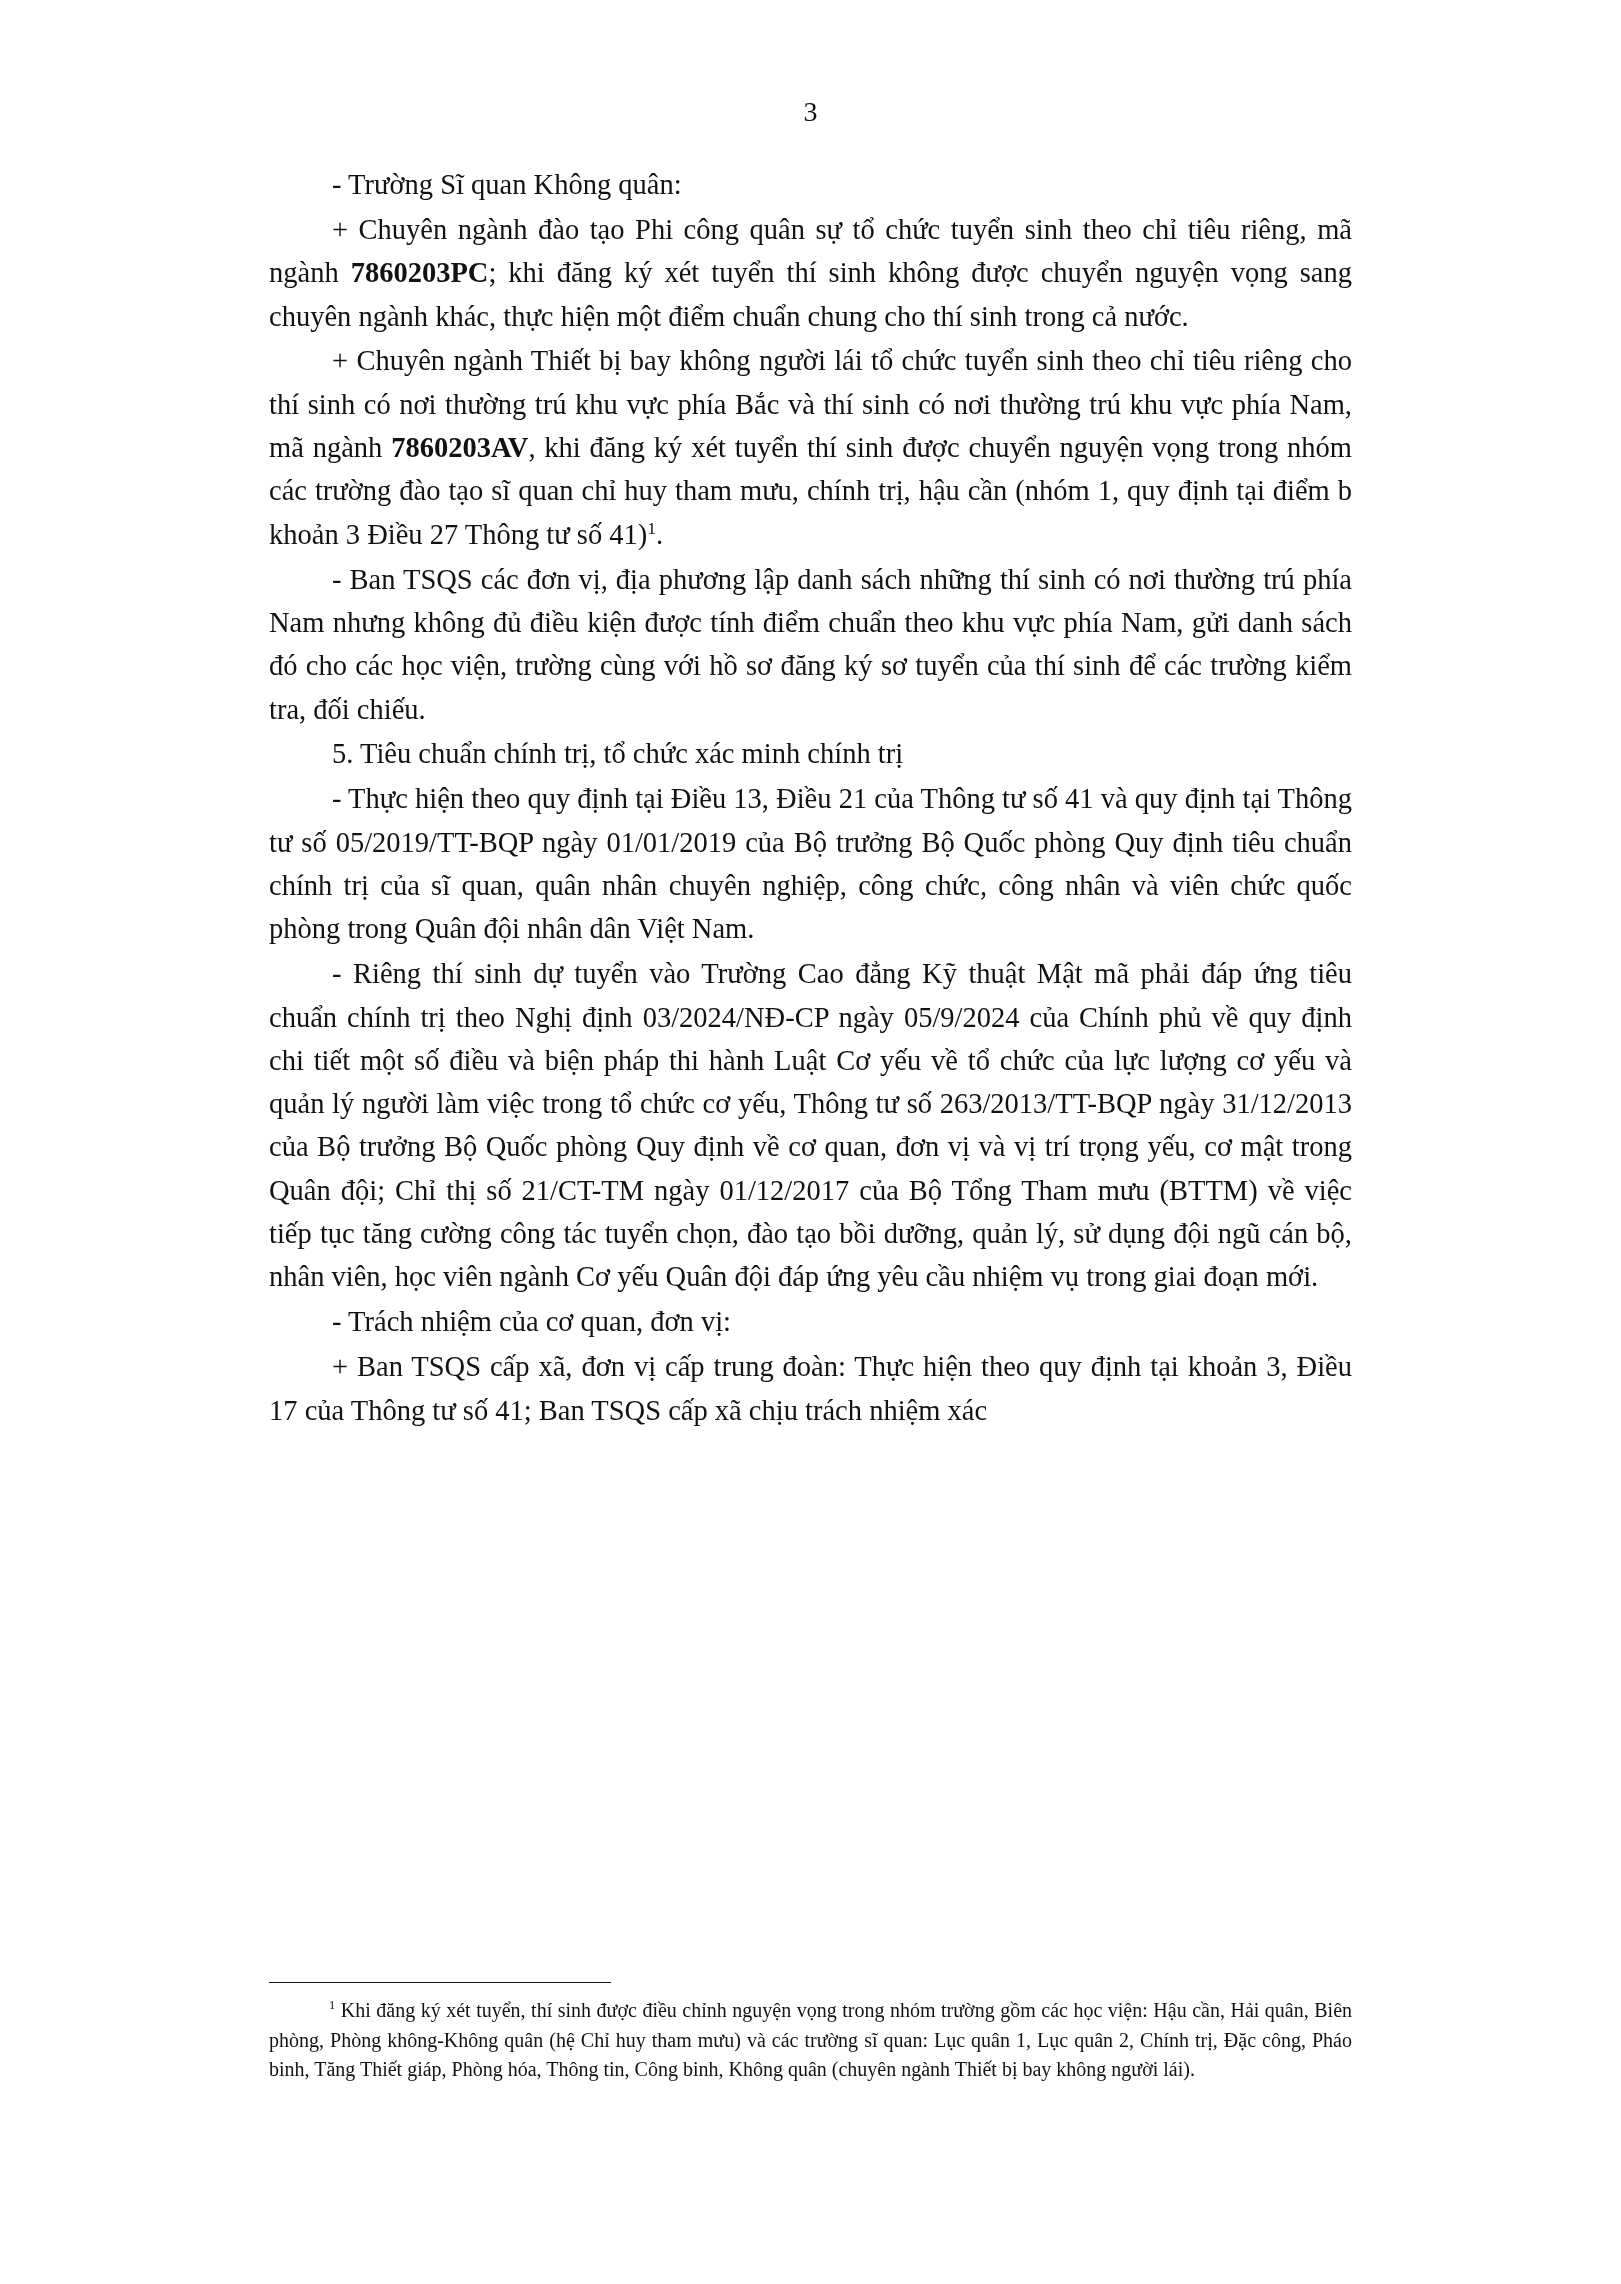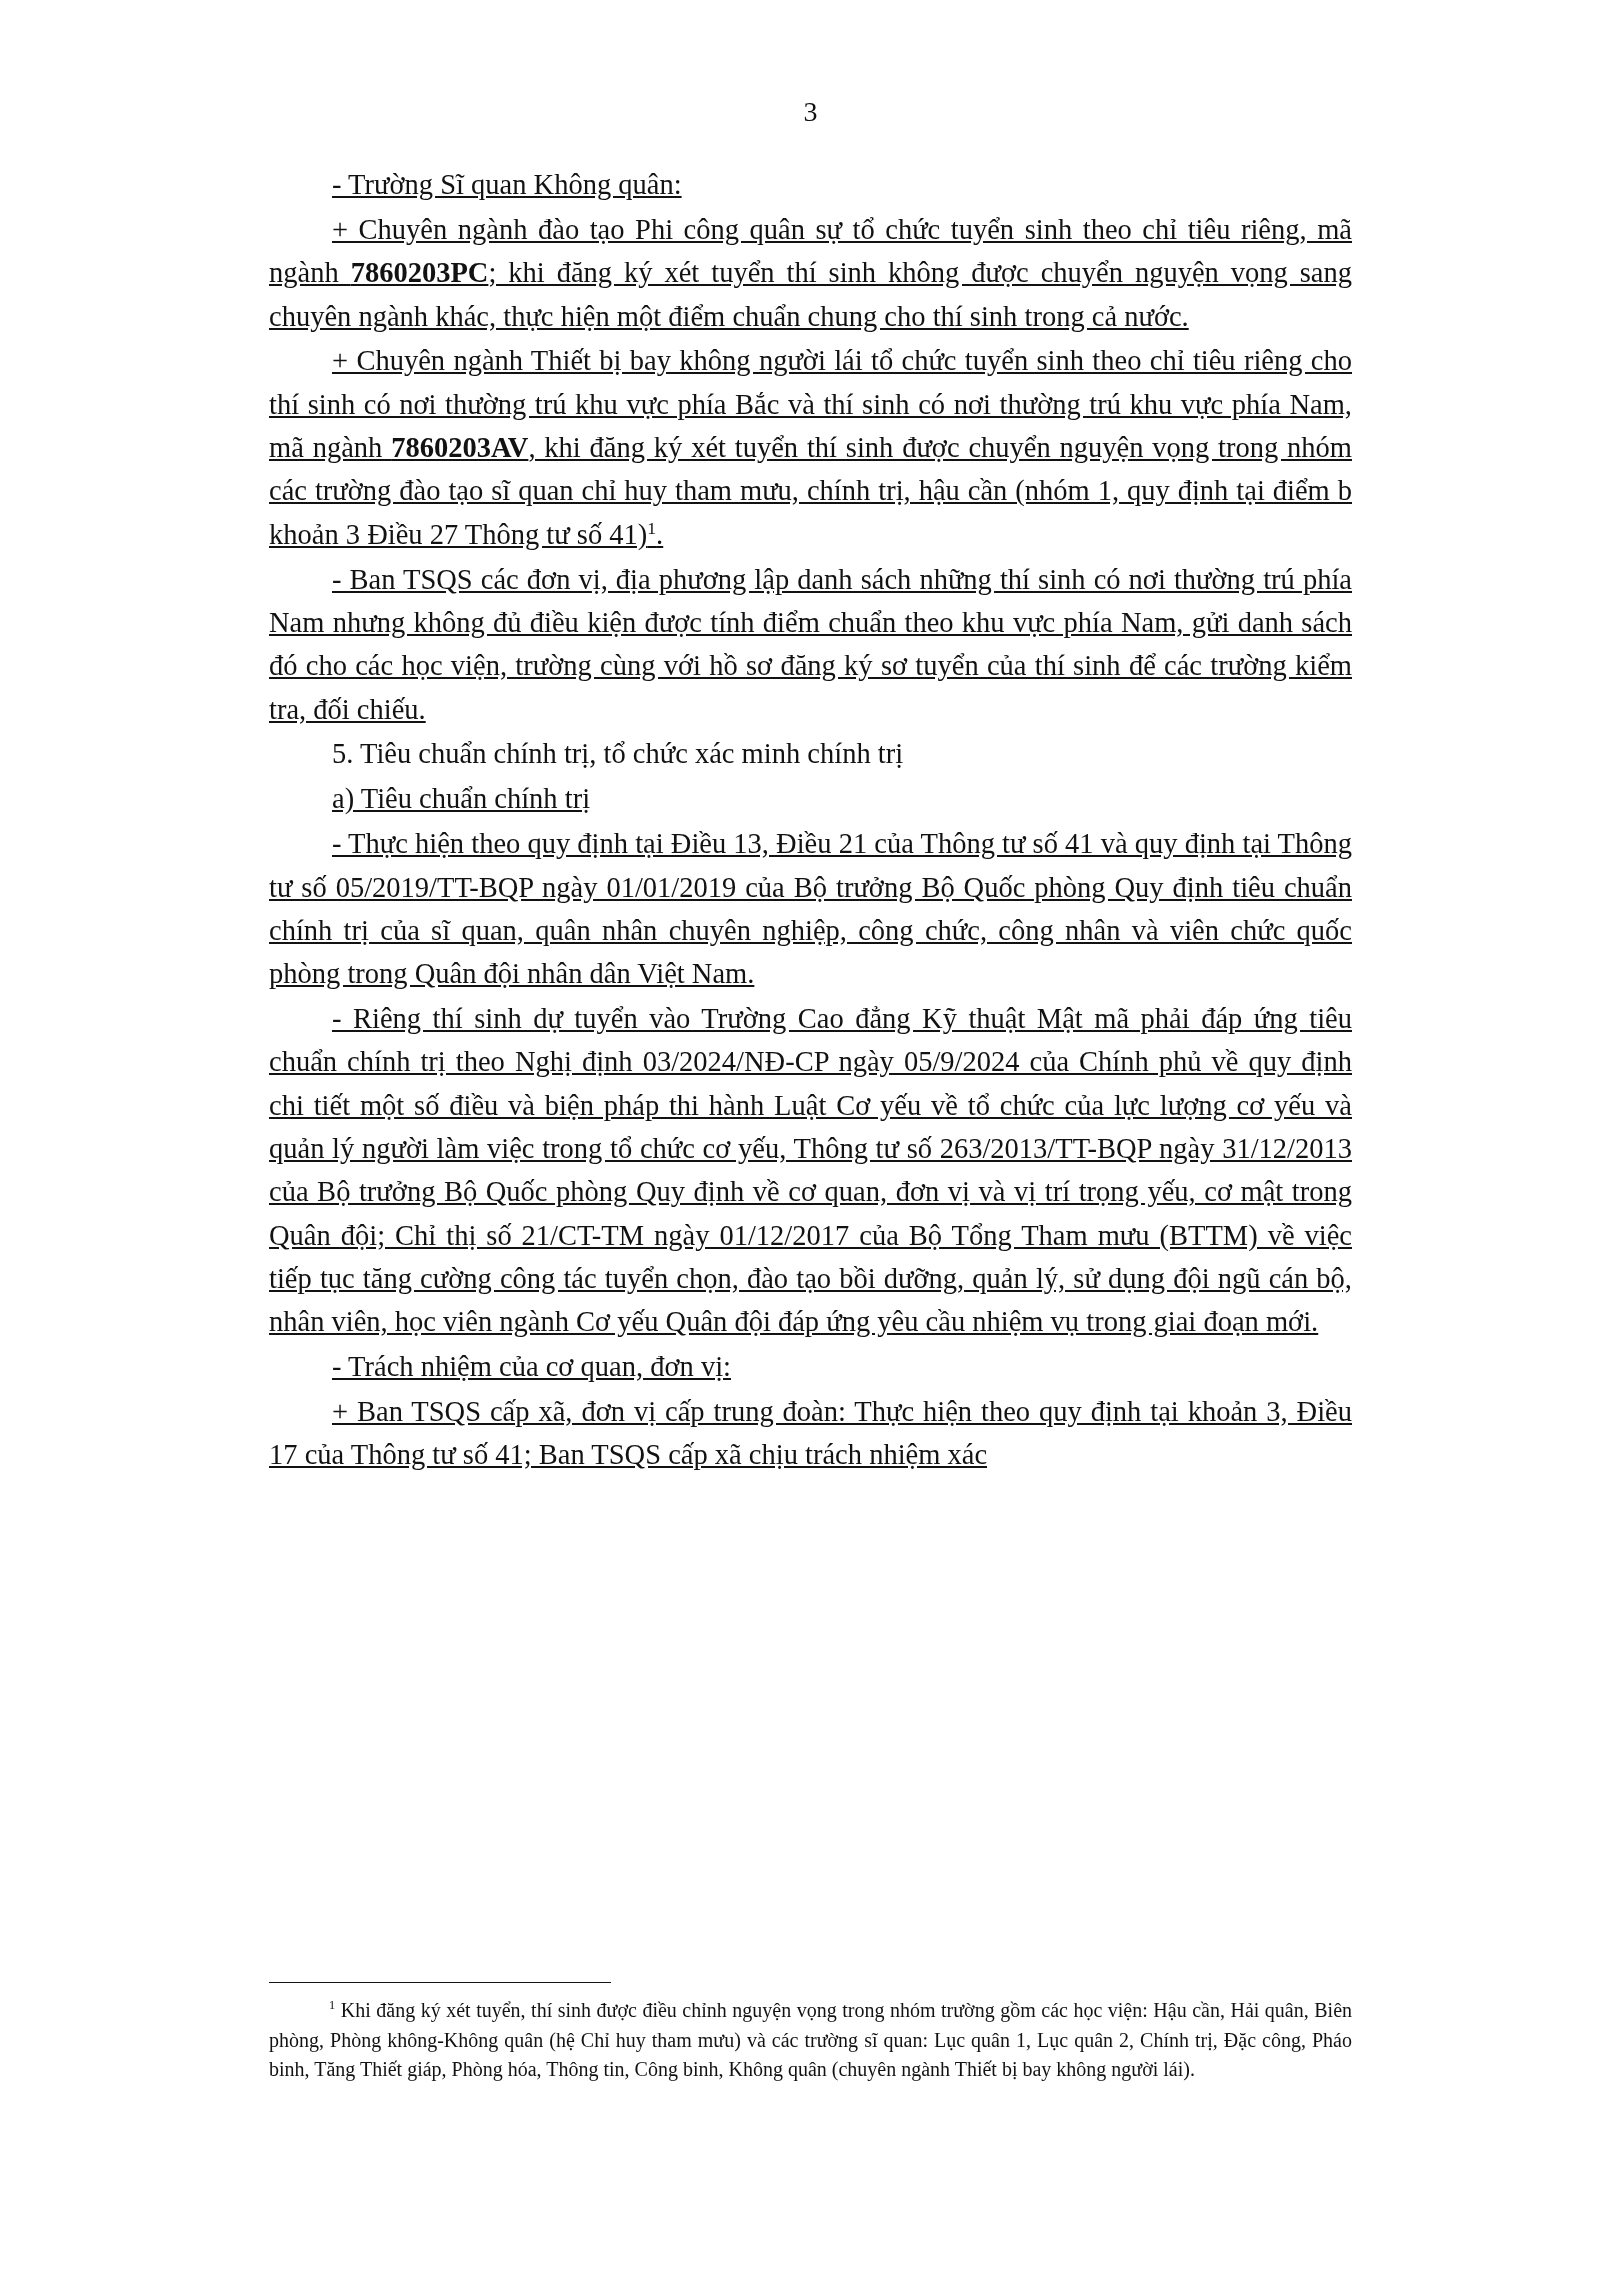--- a/index.html
+++ b/index.html
@@ -35,21 +35,20 @@
   p {
     margin: 0 0 1.6px 0;
     font-size: 28.5px;
     line-height: 1.52;
     text-align: justify;
     text-justify: inter-word;
     hyphens: none;
   }
   p.indent {
     text-indent: 63px;
-    text-decoration: underline;
   }
   p.heading {
     font-weight: normal;
     text-indent: 63px;
   }
   .bold { font-weight: bold; margin-top: 8px; }
   sup {
     font-size: 0.62em;
     vertical-align: super;
     line-height: 0;
@@ -94,21 +93,20 @@
     <p class="indent">
       <span>+ Chuyên ngành Thiết bị bay không người lái tổ chức tuyển sinh theo chỉ tiêu riêng cho thí sinh có nơi thường trú khu vực phía Bắc và thí sinh có nơi thường trú khu vực phía Nam, mã ngành </span><span class="bold">7860203AV</span><span>, khi đăng ký xét tuyển thí sinh được chuyển nguyện vọng trong nhóm các trường đào tạo sĩ quan chỉ huy tham mưu, chính trị, hậu cần (nhóm 1, quy định tại điểm b khoản 3 Điều 27 Thông tư số 41)</span><sup>1</sup><span>.</span>
     </p>
 
 
 
     <p class="indent">- Ban TSQS các đơn vị, địa phương lập danh sách những thí sinh có nơi thường trú phía Nam nhưng không đủ điều kiện được tính điểm chuẩn theo khu vực phía Nam, gửi danh sách đó cho các học viện, trường cùng với hồ sơ đăng ký sơ tuyển của thí sinh để các trường kiểm tra, đối chiếu.</p>
 
     <p class="heading">5. Tiêu chuẩn chính trị, tổ chức xác minh chính trị</p>
 
-    <p class="indent">a) Tiêu chuẩn chính trị</p>
 
     <p class="indent">- Thực hiện theo quy định tại Điều 13, Điều 21 của Thông tư số 41 và quy định tại Thông tư số 05/2019/TT-BQP ngày 01/01/2019 của Bộ trưởng Bộ Quốc phòng Quy định tiêu chuẩn chính trị của sĩ quan, quân nhân chuyên nghiệp, công chức, công nhân và viên chức quốc phòng trong Quân đội nhân dân Việt Nam.</p>
 
     <p class="indent">- Riêng thí sinh dự tuyển vào Trường Cao đẳng Kỹ thuật Mật mã phải đáp ứng tiêu chuẩn chính trị theo Nghị định 03/2024/NĐ-CP ngày 05/9/2024 của Chính phủ về quy định chi tiết một số điều và biện pháp thi hành Luật Cơ yếu về tổ chức của lực lượng cơ yếu và quản lý người làm việc trong tổ chức cơ yếu, Thông tư số 263/2013/TT-BQP ngày 31/12/2013 của Bộ trưởng Bộ Quốc phòng Quy định về cơ quan, đơn vị và vị trí trọng yếu, cơ mật trong Quân đội; Chỉ thị số 21/CT-TM ngày 01/12/2017 của Bộ Tổng Tham mưu (BTTM) về việc tiếp tục tăng cường công tác tuyển chọn, đào tạo bồi dưỡng, quản lý, sử dụng đội ngũ cán bộ, nhân viên, học viên ngành Cơ yếu Quân đội đáp ứng yêu cầu nhiệm vụ trong giai đoạn mới.</p>
 
 
     <p class="indent">- Trách nhiệm của cơ quan, đơn vị:</p>
 
     <p class="indent">+ Ban TSQS cấp xã, đơn vị cấp trung đoàn: Thực hiện theo quy định tại khoản 3, Điều 17 của Thông tư số 41; Ban TSQS cấp xã chịu trách nhiệm xác</p>
 

